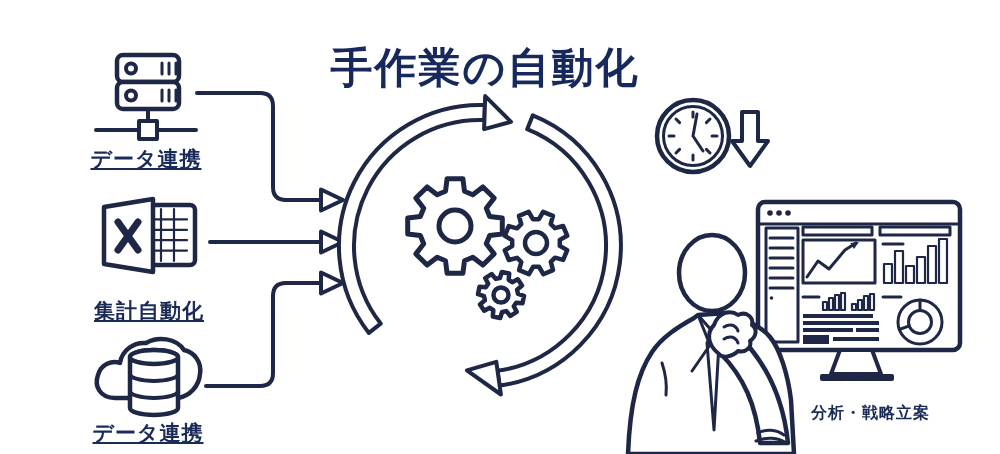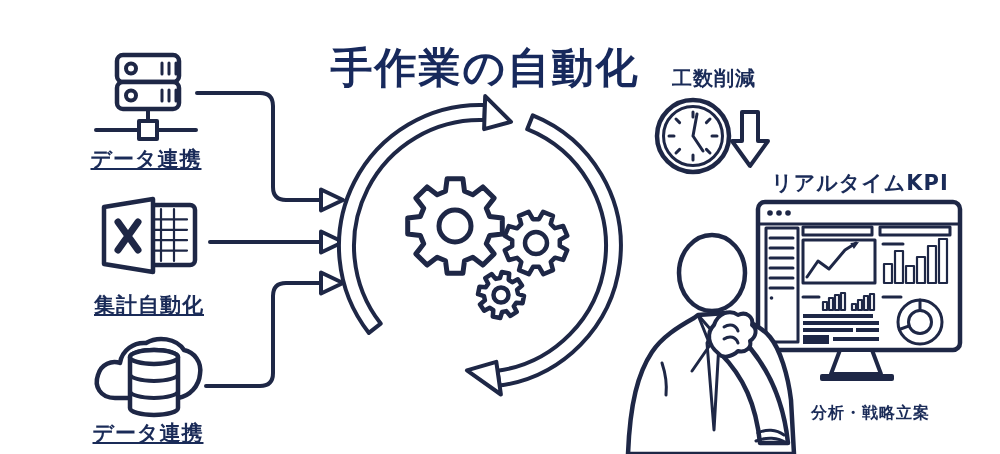--- a/index.html
+++ b/index.html
@@ -175,19 +175,17 @@
       <path class="shp" d="M788,443 C784,405 770,365 736,333 L720,353 C744,377 756,405 760,443 Z"></path>
       <path class="ln3" d="M758,433 C766,429 776,429 784,435 M756,441 C766,437 778,437 786,443"></path>
       <path class="shp4" d="M718,353 C708,345 706,333 714,325 C718,313 730,309 738,315 C746,311 754,317 752,325 C758,329 756,337 750,341 C752,347 746,353 738,351 C732,357 722,359 718,353 Z"></path>
       <path class="ln3" d="M724,327 C730,323 736,325 738,331 M724,339 C730,335 736,337 738,343"></path>
     </g>
   </svg>
 
   <h1 class="title">手作業の自動化</h1>
 
   <div class="lbl src-label" style="left:66px;top:147px;width:160px;">データ連携</div>
-  <div class="lbl src-label" style="left:69px;top:293px;width:160px;">集計自動化</div>
+  <div class="lbl src-label" style="left:69px;top:299px;width:160px;">集計自動化</div>
   <div class="lbl src-label" style="left:68px;top:421px;width:160px;">データ連携</div>
 
-  <div class="lbl out-label" style="left:639px;top:67px;width:150px;">工数削減</div>
-  <div class="lbl out-label" style="left:760px;top:171px;width:200px;font-size:21px;">リアルタイムKPI</div>
   <div class="lbl out-label" style="left:778px;top:404px;width:185px;font-size:16px;">分析・戦略立案</div>
 </div>
 
 </body></html>

